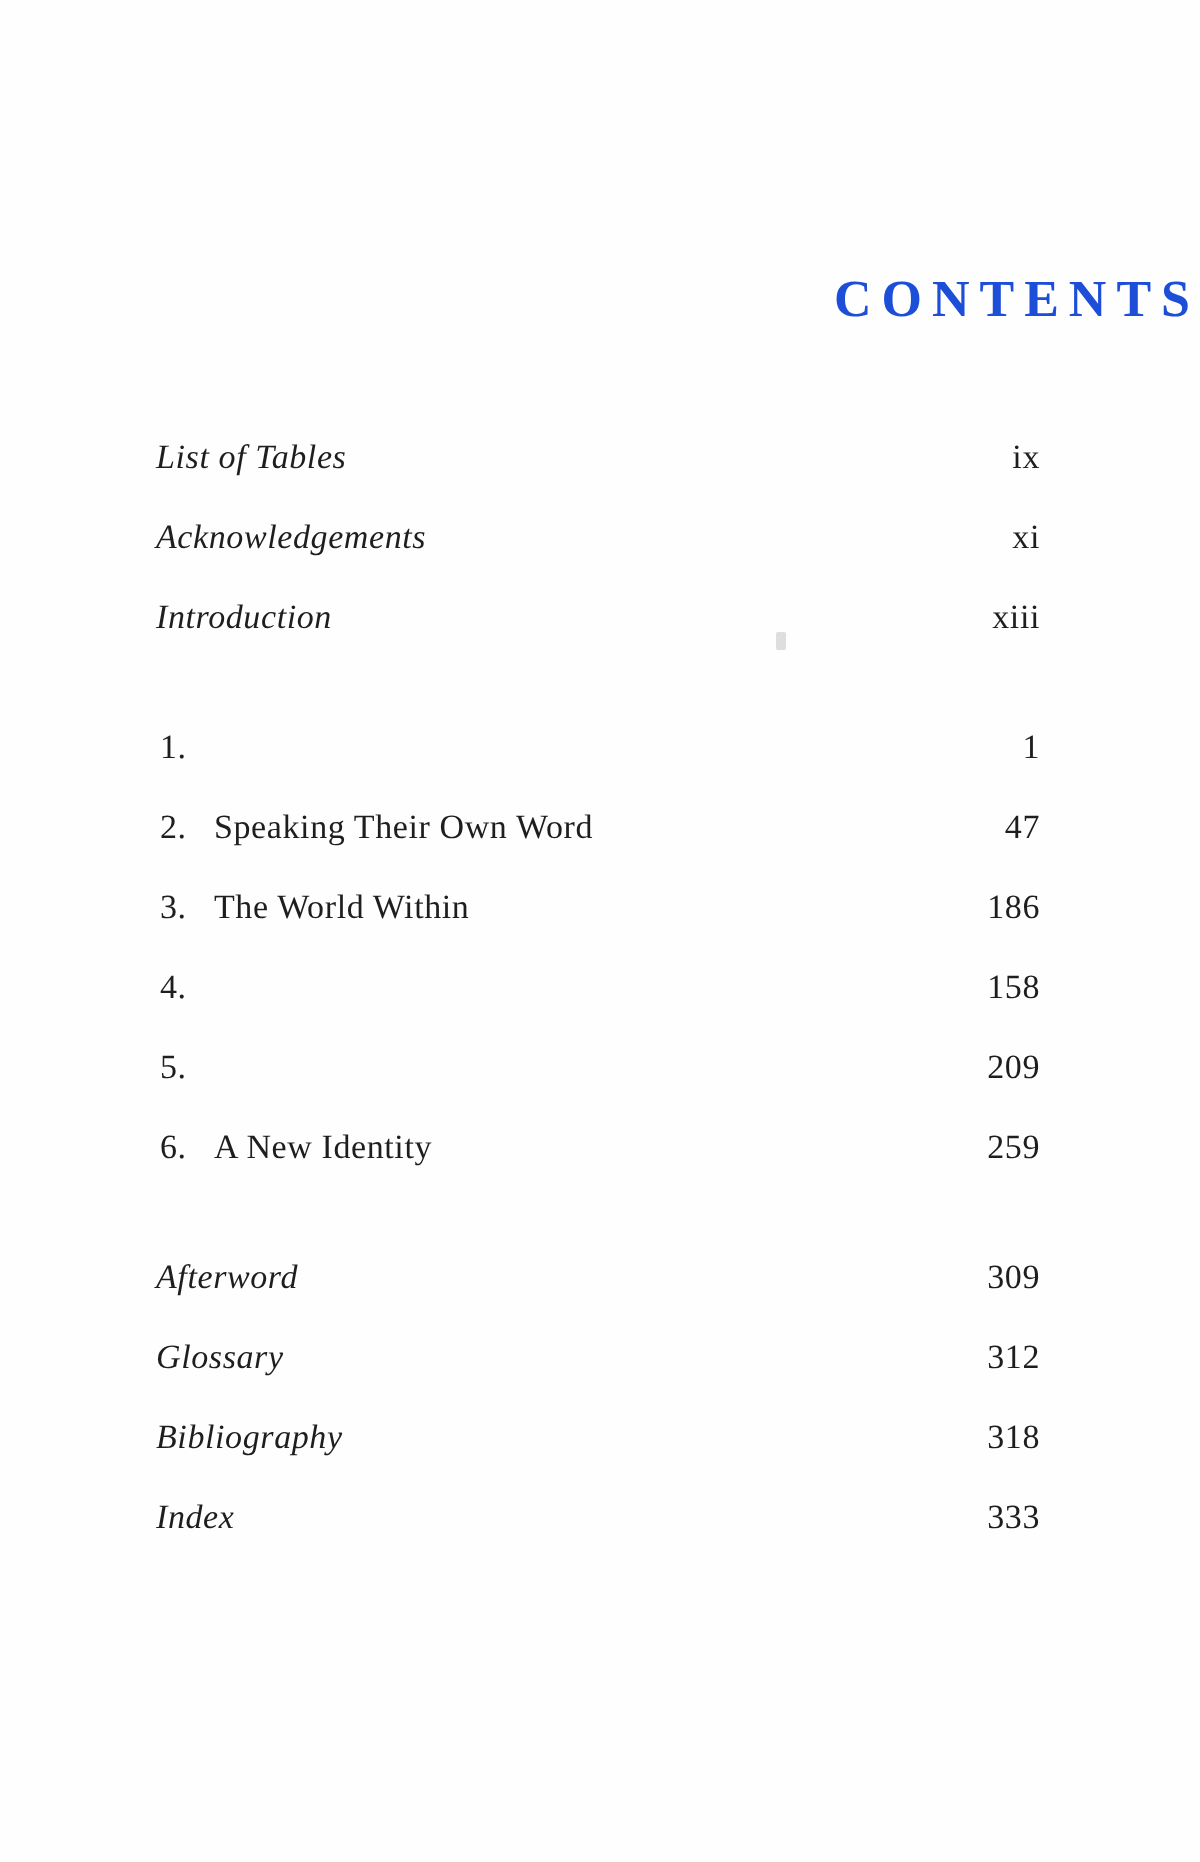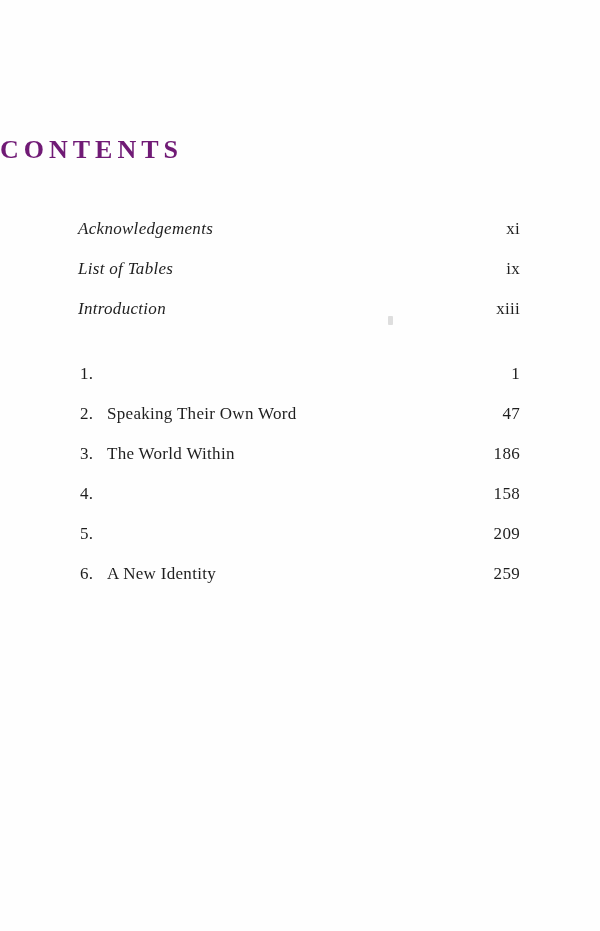--- a/index.html
+++ b/index.html
@@ -14,25 +14,25 @@
     background: #fefefe;
     overflow: hidden;
     font-family: "Liberation Serif", "DejaVu Serif", serif;
     color: #1e1e1e;
     box-sizing: border-box;
   }
   .page-title {
     margin: 0;
     padding-top: 130px;
     line-height: 40px;
-    text-align: left;
+    text-align: right;
     font-size: 26px;
     font-weight: 600;
     letter-spacing: 5px;
-    color: #701a75;
+    color: #1d4ed8;
   }
   .toc-group {
     margin: 0;
     padding: 0 80px 0 78px;
     list-style: none;
   }
   .toc-group.front { margin-top: 39px; }
   .toc-group.chapters { margin-top: 25px; padding-left: 80px; }
   .toc-group.back { margin-top: 25px; }
   .toc-row {
@@ -71,26 +71,26 @@
 </style>
 </head>
 <body>
 
 <div class="page">
 
   <h1 class="page-title">CONTENTS</h1>
 
   <ul class="toc-group front">
     <li class="toc-row">
+      <span class="toc-label-italic">List of Tables</span>
+      <span class="page-num">ix</span>
+    </li>
+    <li class="toc-row">
       <span class="toc-label-italic">Acknowledgements</span>
       <span class="page-num">xi</span>
-    </li>
-    <li class="toc-row">
-      <span class="toc-label-italic">List of Tables</span>
-      <span class="page-num">ix</span>
     </li>
     <li class="toc-row">
       <span class="toc-label-italic">Introduction</span>
       <span class="page-num">xiii</span>
     </li>
   </ul>
 
   <ul class="toc-group chapters">
     <li class="toc-row">
       <span class="chapter-left">
@@ -126,16 +126,34 @@
     </li>
     <li class="toc-row">
       <span class="chapter-left">
         <span class="chapter-num">6.</span>
         <span>A New Identity</span>
       </span>
       <span class="page-num">259</span>
     </li>
   </ul>
 
+  <ul class="toc-group back">
+    <li class="toc-row">
+      <span class="toc-label-italic">Afterword</span>
+      <span class="page-num">309</span>
+    </li>
+    <li class="toc-row">
+      <span class="toc-label-italic">Glossary</span>
+      <span class="page-num">312</span>
+    </li>
+    <li class="toc-row">
+      <span class="toc-label-italic">Bibliography</span>
+      <span class="page-num">318</span>
+    </li>
+    <li class="toc-row">
+      <span class="toc-label-italic">Index</span>
+      <span class="page-num">333</span>
+    </li>
+  </ul>
 
   <div class="scan-speck"></div>
 
 </div>
 
 </body></html>

